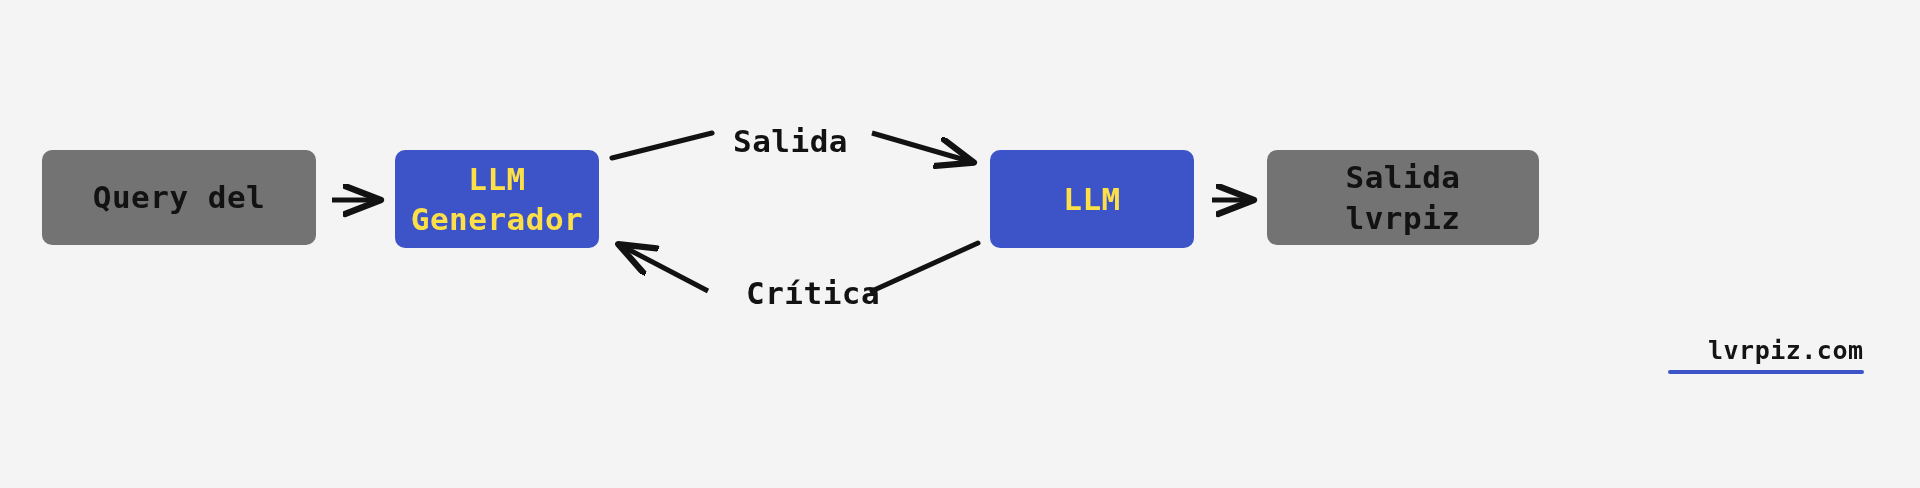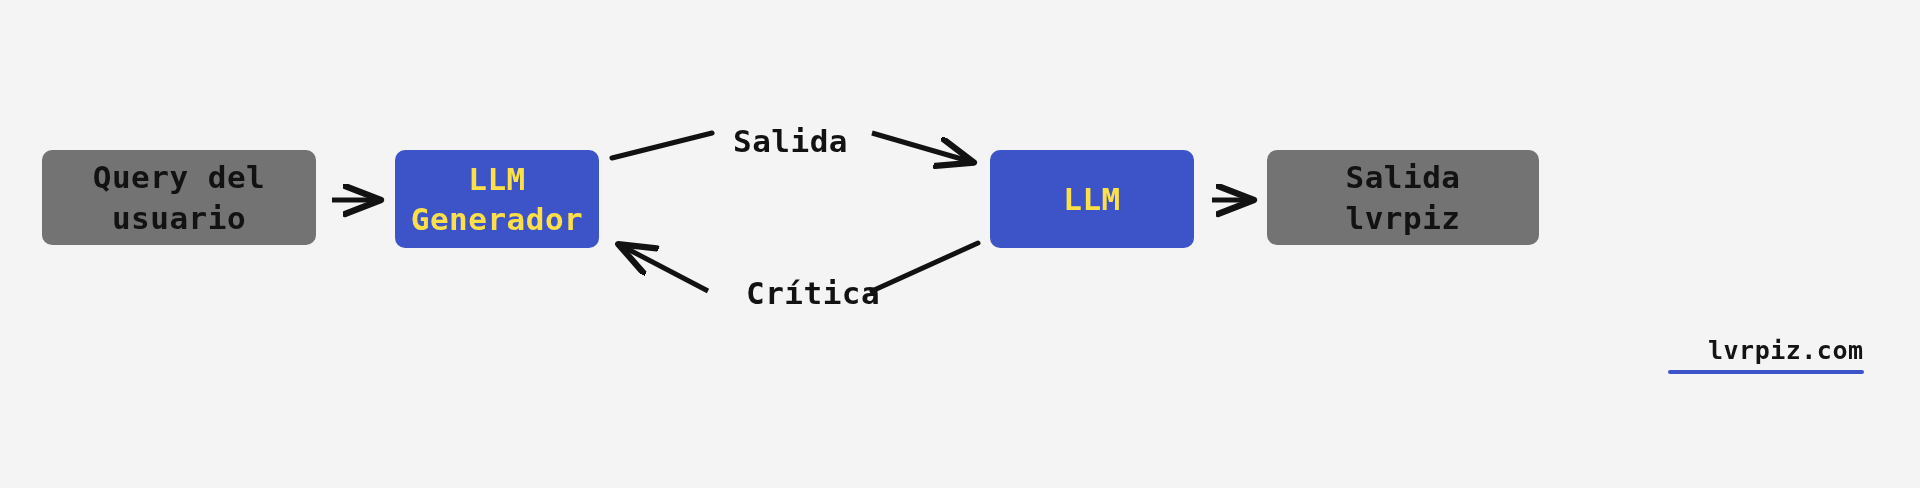--- a/index.html
+++ b/index.html
@@ -120,21 +120,20 @@
       <line x1="708" y1="291" x2="620" y2="245" stroke="#121212" stroke-width="5" stroke-linecap="butt" marker-end="url(#arrowhead)"></line>
     </g>
 
     <g>
       <line x1="1212" y1="200" x2="1252" y2="200" stroke="#121212" stroke-width="5" stroke-linecap="butt" marker-end="url(#arrowhead)"></line>
     </g>
   </svg>
 
   <div id="node-query" class="node gray">
     <span class="node-line">Query del</span>
-    <span class="node-line">usuario</span>
   </div>
 
   <div id="node-gen" class="node blue">
     <span class="node-line">LLM</span>
     <span class="node-line">Generador</span>
   </div>
 
   <div id="node-critic" class="node blue">
     <span class="node-line">LLM</span>
   </div>

